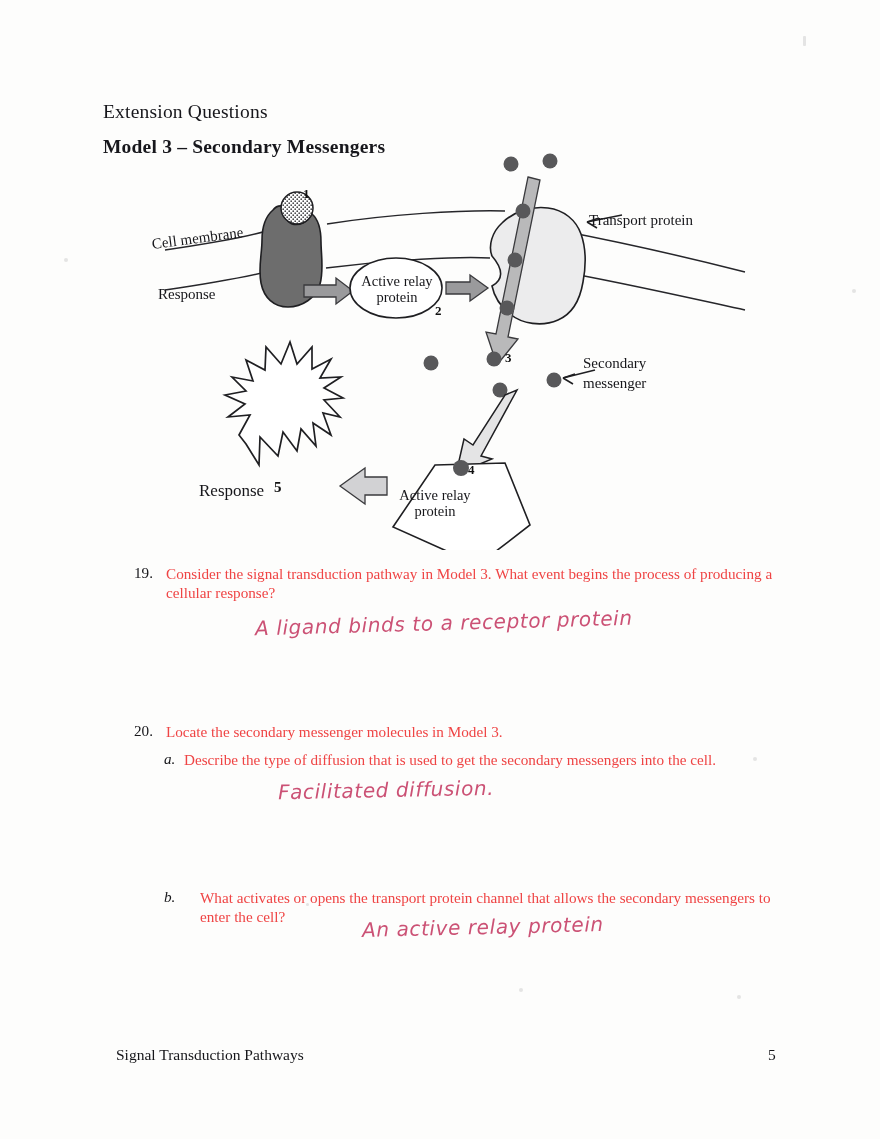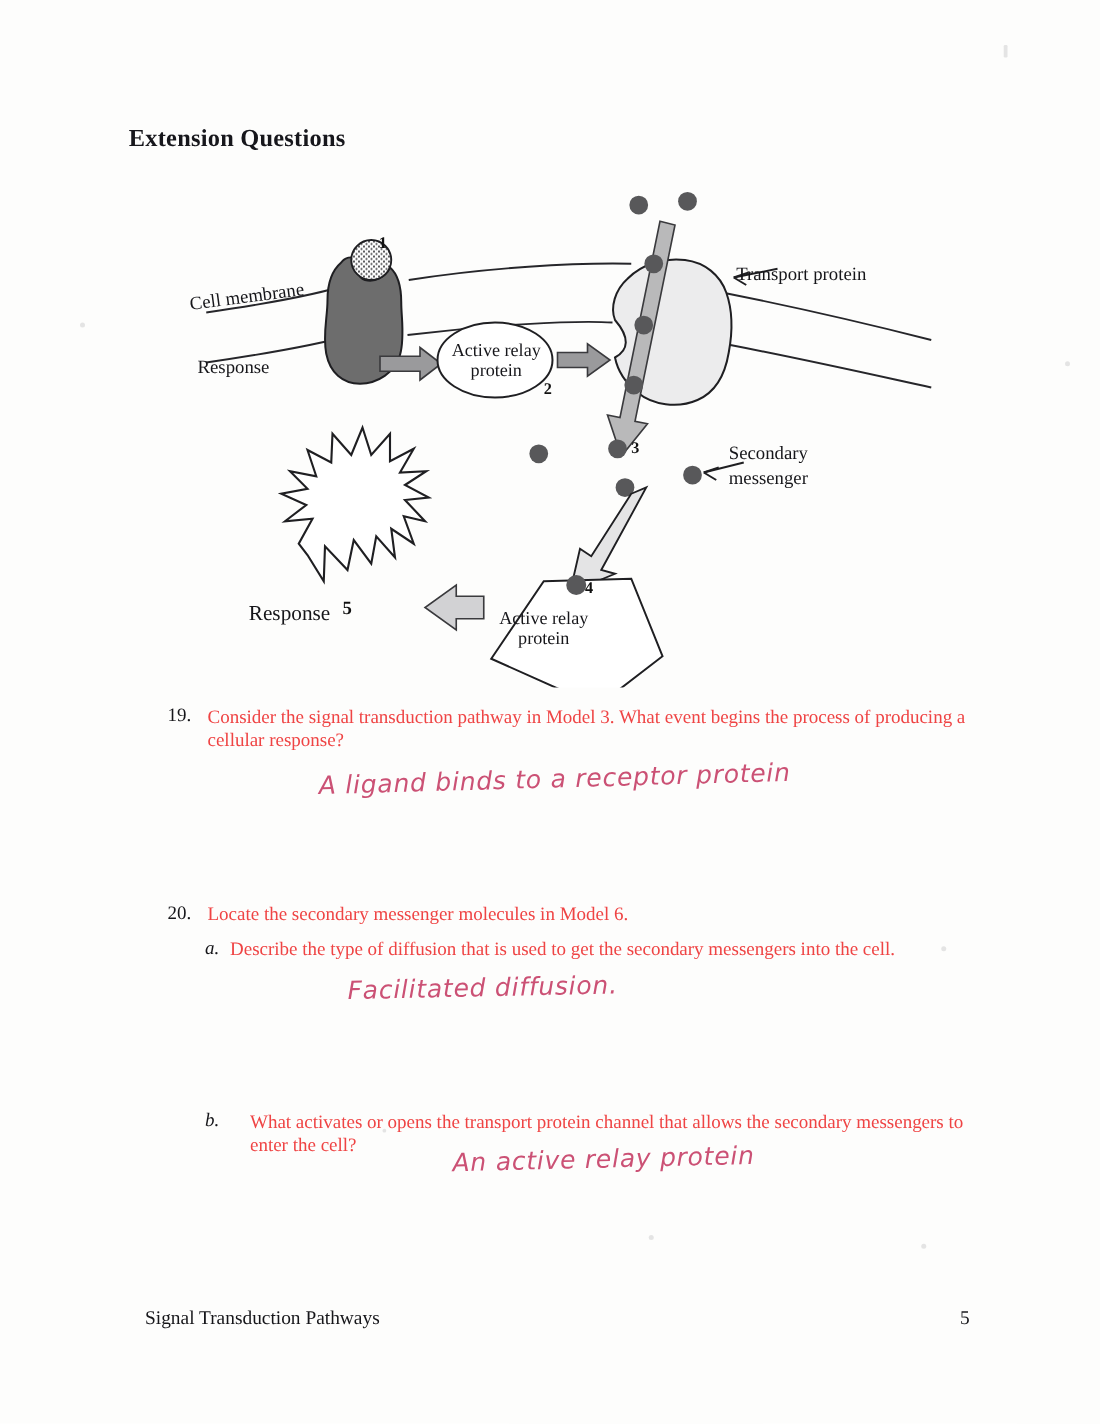--- a/index.html
+++ b/index.html
@@ -20,21 +20,21 @@
     inset: 0;
     background: #fdfdfc;
   }
 
   
   .h-extension {
     position: absolute;
     left: 103px;
     top: 101px;
     font-size: 19.5px;
-    font-weight: bold;
+    font-weight: normal;
     letter-spacing: 0.2px;
     color: #17171c;
   }
   .h-model {
     position: absolute;
     left: 103px;
     top: 136px;
     font-size: 19.5px;
     font-weight: bold;
     letter-spacing: 0.2px;
@@ -149,20 +149,21 @@
     border-radius: 50%;
     opacity: 0.55;
   }
 </style>
 </head>
 <body>
 
 <div class="page">
 
   <div class="h-extension">Extension Questions</div>
+  <div class="h-model">Model 3 – Secondary Messengers</div>
 
   <div class="diagram">
     <svg width="620" height="400" viewBox="0 0 620 400" xmlns="http://www.w3.org/2000/svg">
       <defs>
         <pattern id="stipple" width="4" height="4" patternUnits="userSpaceOnUse">
           <rect width="4" height="4" fill="#ffffff"></rect>
           <circle cx="1.2" cy="1.2" r="0.85" fill="#3d3d40"></circle>
           <circle cx="3.2" cy="3.2" r="0.85" fill="#3d3d40"></circle>
         </pattern>
       </defs>
@@ -278,21 +279,21 @@
   <div class="num num2">2</div>
   <div class="num num3">3</div>
   <div class="num num4">4</div>
   <div class="num num5">5</div>
 
   <div class="q-num q19-num">19.</div>
   <div class="q q19-body">Consider the signal transduction pathway in Model 3. What event begins the process of producing a cellular response?</div>
   <div class="hand hw19">A ligand binds to a receptor protein</div>
 
   <div class="q-num q20-num">20.</div>
-  <div class="q q20-body">Locate the secondary messenger molecules in Model 6.</div>
+  <div class="q q20-body">Locate the secondary messenger molecules in Model 3.</div>
 
   <div class="q-num q20a-num">a.</div>
   <div class="q q20a-body">Describe the type of diffusion that is used to get the secondary messengers into the cell.</div>
   <div class="hand hw20a">Facilitated diffusion.</div>
 
   <div class="q-num q20b-num">b.</div>
   <div class="q q20b-body">What activates or opens the transport protein channel that allows the secondary messengers to enter the cell?</div>
   <div class="hand hw20b">An active relay protein</div>
 
   <div class="footer-title">Signal Transduction Pathways</div>

